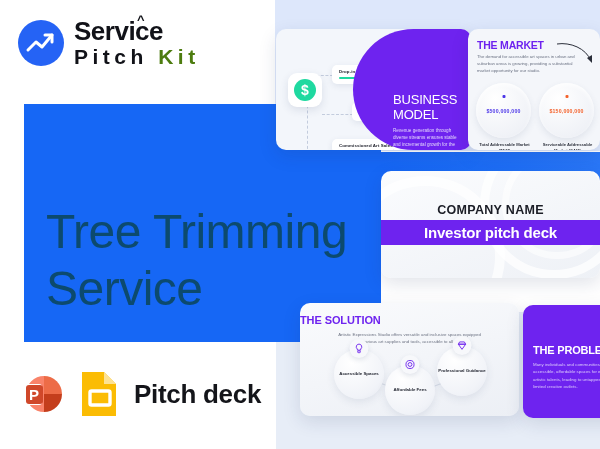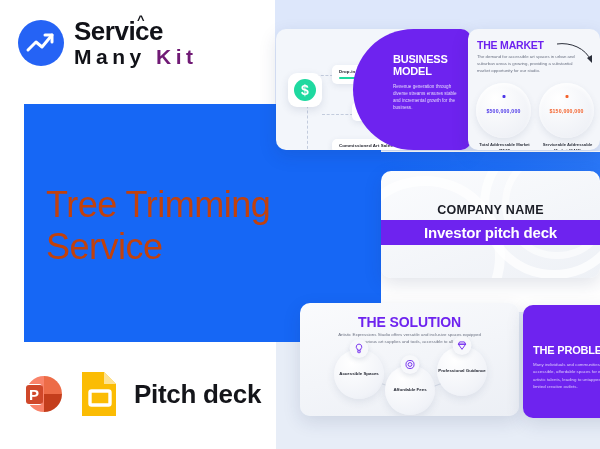--- a/index.html
+++ b/index.html
@@ -30,45 +30,45 @@
   }
 
   
   .logo{position:absolute;left:18px;top:18px;display:flex;align-items:center;gap:10px;}
   .logo-mark{width:46px;height:46px;border-radius:50%;background:#2563f5;position:relative;flex:none;}
   .logo-mark svg{position:absolute;left:0;top:0;}
   .logo-text{line-height:1;}
   .logo-line1{font-size:26px;font-weight:bold;color:#111218;letter-spacing:-0.5px;position:relative;}
   .logo-hat{position:absolute;left:63px;top:-5px;font-size:13px;color:#111218;}
   .logo-line2{font-size:21px;font-weight:bold;color:#111218;letter-spacing:4.5px;margin-top:2px;}
-  .logo-kit{color:#701a75;}
+  .logo-kit{color:#4d7c0f;}
 
   
   .hero-title{
-    position:absolute;left:46px;top:184px;width:320px;
-    color:#c2410c;font-size:36px;line-height:1.18;font-weight:normal;
+    position:absolute;left:46px;top:204px;width:320px;
+    color:#0c4a6e;font-size:48px;line-height:1.18;font-weight:normal;
     letter-spacing:-0.5px;
   }
 
   
   .footer{position:absolute;left:18px;top:370px;display:flex;align-items:center;gap:12px;}
   .ppt-icon{position:relative;width:48px;height:48px;flex:none;}
   .slides-icon{width:44px;height:48px;flex:none;}
   .footer-label{font-size:26px;font-weight:bold;color:#14151a;letter-spacing:-0.3px;}
 
   
   .card{position:absolute;border-radius:10px;overflow:hidden;
         box-shadow:0 6px 18px rgba(30,50,90,.13);}
 
   
   .card-bm{left:276px;top:29px;width:195px;height:121px;background:#f3f6fb;}
   .bm-purple{position:absolute;right:0;top:0;width:118px;height:121px;background:#6e23ef;
              border-top-left-radius:74px;border-bottom-left-radius:74px;}
   .bm-purple-inner{position:absolute;left:40px;top:24px;width:72px;}
-  .bm-title{color:#fff;font-size:11px;font-weight:bold;line-height:1.12;letter-spacing:-0.2px;}
+  .bm-title{color:#fff;font-size:13px;font-weight:normal;line-height:1.12;letter-spacing:-0.2px;margin-top:40px;}
   .bm-body{color:#e2d5fb;font-size:4.6px;line-height:1.55;margin-top:5px;}
   .bm-dollar{position:absolute;left:12px;top:44px;width:34px;height:34px;border-radius:9px;
              background:#fff;box-shadow:0 3px 8px rgba(40,60,100,.12);
              display:flex;align-items:center;justify-content:center;}
   .bm-dollar-c{width:22px;height:22px;border-radius:50%;background:#1fd9a0;color:#fff;
                display:flex;align-items:center;justify-content:center;font-size:14px;font-weight:bold;}
   .bm-chip{position:absolute;background:#fff;border-radius:5px;padding:4px 7px 5px;
            box-shadow:0 2px 6px rgba(40,60,100,.10);}
   .bm-chip span{display:block;font-size:4.4px;font-weight:bold;color:#20222c;white-space:nowrap;letter-spacing:.1px;}
   .bm-chip i{display:block;height:1.6px;background:#1fd9a0;margin-top:3px;border-radius:2px;}
@@ -104,22 +104,22 @@
             border-radius:50%;border:10px solid rgba(255,255,255,.7);}
   .cn-name{position:absolute;left:0;right:0;top:32px;text-align:center;
            font-size:12.5px;font-weight:bold;color:#1b1d26;letter-spacing:.3px;}
   .cn-band{position:absolute;left:0;right:0;top:49px;height:25px;background:#6e23ef;
            display:flex;align-items:center;justify-content:center;}
   .cn-band span{color:#fff;font-size:15px;font-weight:bold;letter-spacing:-0.2px;}
 
   
   .card-sol{left:300px;top:303px;width:219px;height:113px;
             background:linear-gradient(165deg,#fafbfd 0%,#eceff5 100%);}
-  .sol-title{position:absolute;left:0;right:0;top:11px;text-align:center;
-             font-size:14px;font-weight:bold;color:#6e23ef;letter-spacing:-0.1px;}
+  .sol-title{position:absolute;left:0;right:0;top:11px;text-align:left;
+             font-size:11px;font-weight:bold;color:#6e23ef;letter-spacing:-0.1px;}
   .sol-body{position:absolute;left:36px;right:36px;top:28px;text-align:center;
             font-size:4.4px;line-height:1.65;color:#6d7383;}
   .sol-node{position:absolute;width:50px;height:50px;border-radius:50%;
             background:radial-gradient(circle at 35% 28%,#ffffff 0%,#f1f3f8 70%,#e3e7ef 100%);
             box-shadow:0 3px 8px rgba(50,70,110,.10);
             display:flex;align-items:center;justify-content:center;text-align:center;}
   .sol-node b{font-size:4.4px;line-height:1.4;color:#232631;}
   .sol-n1{left:34px;top:46px;}
   .sol-n2{left:85px;top:62px;}
   .sol-n3{left:137px;top:43px;}
@@ -153,21 +153,21 @@
         <path d="M10 30 L18 22 L24 27 L34 15" stroke="#fff" stroke-width="3" fill="none" stroke-linecap="round" stroke-linejoin="round"></path>
         <path d="M27 15 L34 15 L34 22" stroke="#fff" stroke-width="3" fill="none" stroke-linecap="round" stroke-linejoin="round"></path>
       </svg>
     </div>
     <div class="logo-text">
       <div class="logo-line1">
         <span>Service</span>
         <span class="logo-hat">^</span>
       </div>
       <div class="logo-line2">
-        <span>Many</span>
+        <span>Pitch</span>
         <span class="logo-kit">Kit</span>
       </div>
     </div>
   </div>
 
   <div class="hero-title">Tree Trimming Service</div>
 
   <div class="card card-bm">
     <div class="dash" style="left:31px;top:46px;height:79px;"></div>
     <div class="dashh" style="left:31px;top:46px;width:26px;"></div>

